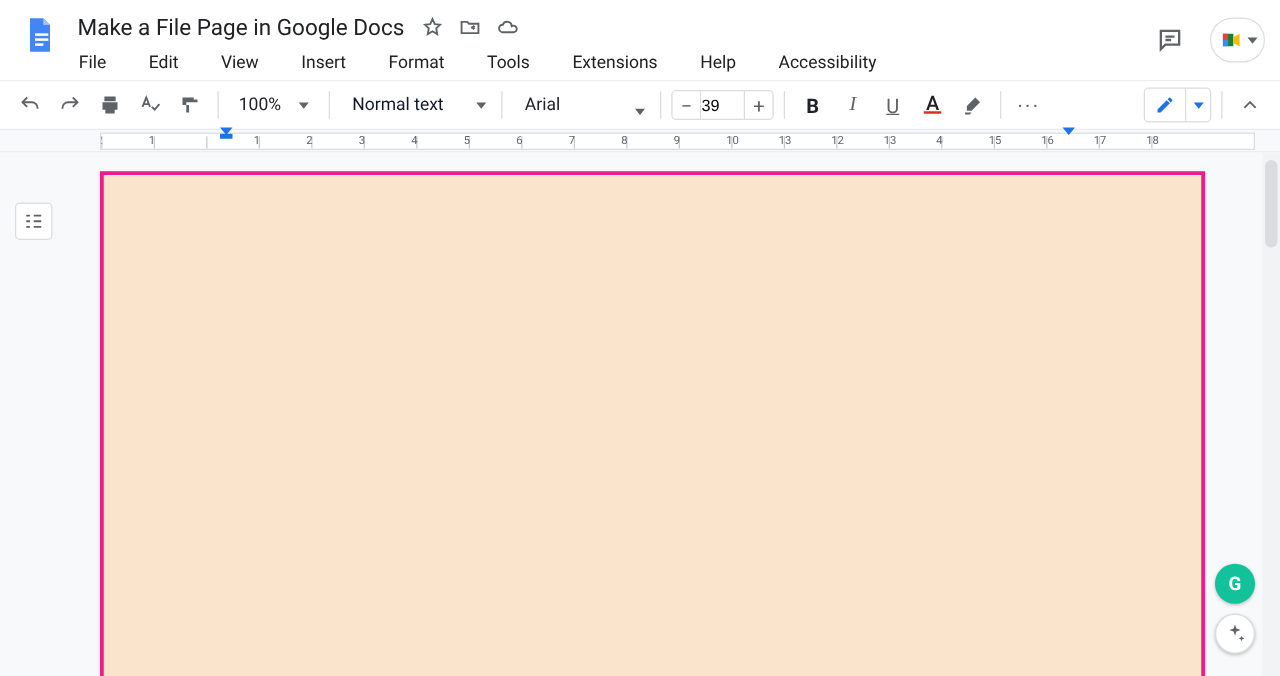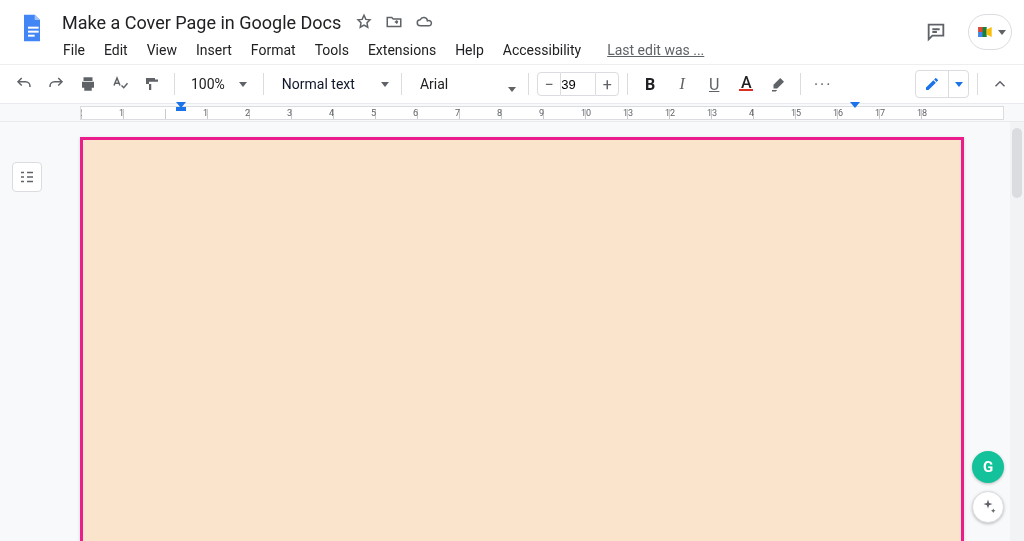--- a/index.html
+++ b/index.html
@@ -10,21 +10,21 @@
     color: #202124;
   }
   
   .header { display: flex; align-items: flex-start; padding: 8px 12px 0 12px; height: 64px; }
   .logo { width: 40px; height: 40px; display: flex; align-items: center; justify-content: center; margin-right: 4px; }
   .title-area { flex: 1; display: flex; flex-direction: column; }
   .title-row { display: flex; align-items: center; gap: 8px; height: 28px; }
   .doc-title { font-size: 18px; color: #202124; padding: 2px 6px; border-radius: 4px; }
   .title-icons { display: flex; gap: 12px; align-items: center; color:#5f6368; }
   .title-icons span, .title-icons svg { width:18px; height:18px; display:inline-block; }
-  .menubar { display: flex; gap: 5px; padding-top: 2px; }
+  .menubar { display: flex; gap: 20px; padding-top: 2px; }
   .menu-item { font-size: 14px; padding: 4px 7px; border-radius: 4px; cursor: pointer; color:#202124; }
   .last-edit { font-size: 14px; text-decoration: underline; color:#5f6368; margin-left: 8px; padding: 4px 6px; cursor:pointer; }
   .header-right { display: flex; align-items: center; gap: 14px; margin-left: 8px; margin-top:6px; }
   .hdr-btn { width:36px; height:36px; display:flex; align-items:center; justify-content:center; border-radius:50%; cursor:pointer; color:#5f6368; }
   .meet { width:44px; height:36px; border-radius:18px; border:1px solid #dadce0; display:flex; align-items:center; justify-content:center; gap:3px; cursor:pointer; }
   .share-btn { background:#1a73e8; color:#fff; font-size:14px; font-weight:500; border-radius:4px; padding:8px 16px; display:flex; align-items:center; gap:8px; cursor:pointer; }
   
   .toolbar { height: 40px; border-top:1px solid #eee; border-bottom:1px solid #e8eaed; padding: 0 10px; display:flex; align-items:center; gap:4px; color:#5f6368; }
   .tool { width:28px; height:28px; display:flex; align-items:center; justify-content:center; border-radius:4px; cursor:pointer; }
   .tool svg { width:18px; height:18px; }
@@ -74,21 +74,21 @@
     <svg viewBox="0 0 24 24" width="32" height="32">
         <path fill="#4285f4" d="M6 2h8l4 4v16H6z"></path>
         <path fill="#a1c2fa" d="M14 2l4 4h-4z"></path>
         <rect x="9" y="11" width="8" height="1.5" fill="#fff"></rect>
         <rect x="9" y="14" width="8" height="1.5" fill="#fff"></rect>
         <rect x="9" y="17" width="5" height="1.5" fill="#fff"></rect>
       </svg>
   </div>
   <div class="title-area">
     <div class="title-row">
-      <span class="doc-title">Make a Cover Page in Google Docs</span>
+      <span class="doc-title">Make a File Page in Google Docs</span>
       <span class="title-icons">
         <span><svg viewBox="0 0 24 24" fill="none" stroke="#5f6368" stroke-width="2">
               <path d="M12 3l2.5 5.5L20 9l-4 4 1 6-5-3-5 3 1-6-4-4 5.5-.5z"></path>
             </svg></span>
         <span><svg viewBox="0 0 24 24" fill="none" stroke="#5f6368" stroke-width="2">
               <path d="M3 6h6l2 2h10v10H3z"></path>
               <path d="M13 12h4m0 0l-2-2m2 2l-2 2"></path>
             </svg></span>
         <span><svg viewBox="0 0 24 24" fill="none" stroke="#5f6368" stroke-width="2">
               <path d="M7 17a4 4 0 110-8 5 5 0 019.6 1.5A3.5 3.5 0 1118 17H7z"></path>
@@ -98,21 +98,20 @@
     <div class="menubar">
       <span class="menu-item">File</span>
       <span class="menu-item">Edit</span>
       <span class="menu-item">View</span>
       <span class="menu-item">Insert</span>
       <span class="menu-item">Format</span>
       <span class="menu-item">Tools</span>
       <span class="menu-item">Extensions</span>
       <span class="menu-item">Help</span>
       <span class="menu-item">Accessibility</span>
-      <span class="last-edit">Last edit was ...</span>
     </div>
   </div>
   <div class="header-right">
     <div class="hdr-btn">
       <svg viewBox="0 0 24 24" width="22" height="22" fill="none" stroke="#5f6368" stroke-width="2">
           <path d="M4 4h16v12H8l-4 4z"></path>
           <path d="M8 9h8M8 12h5"></path>
         </svg>
     </div>
     <div class="meet">

